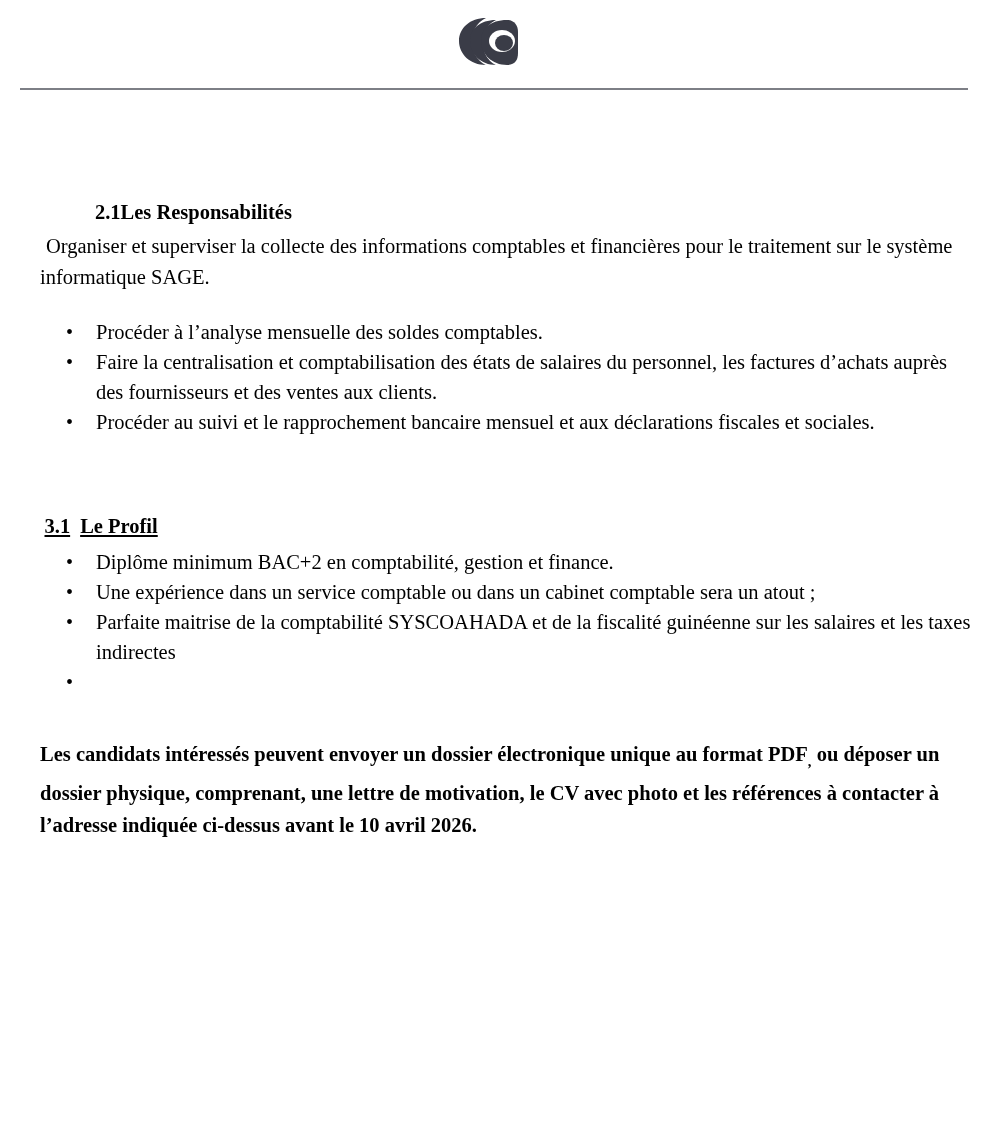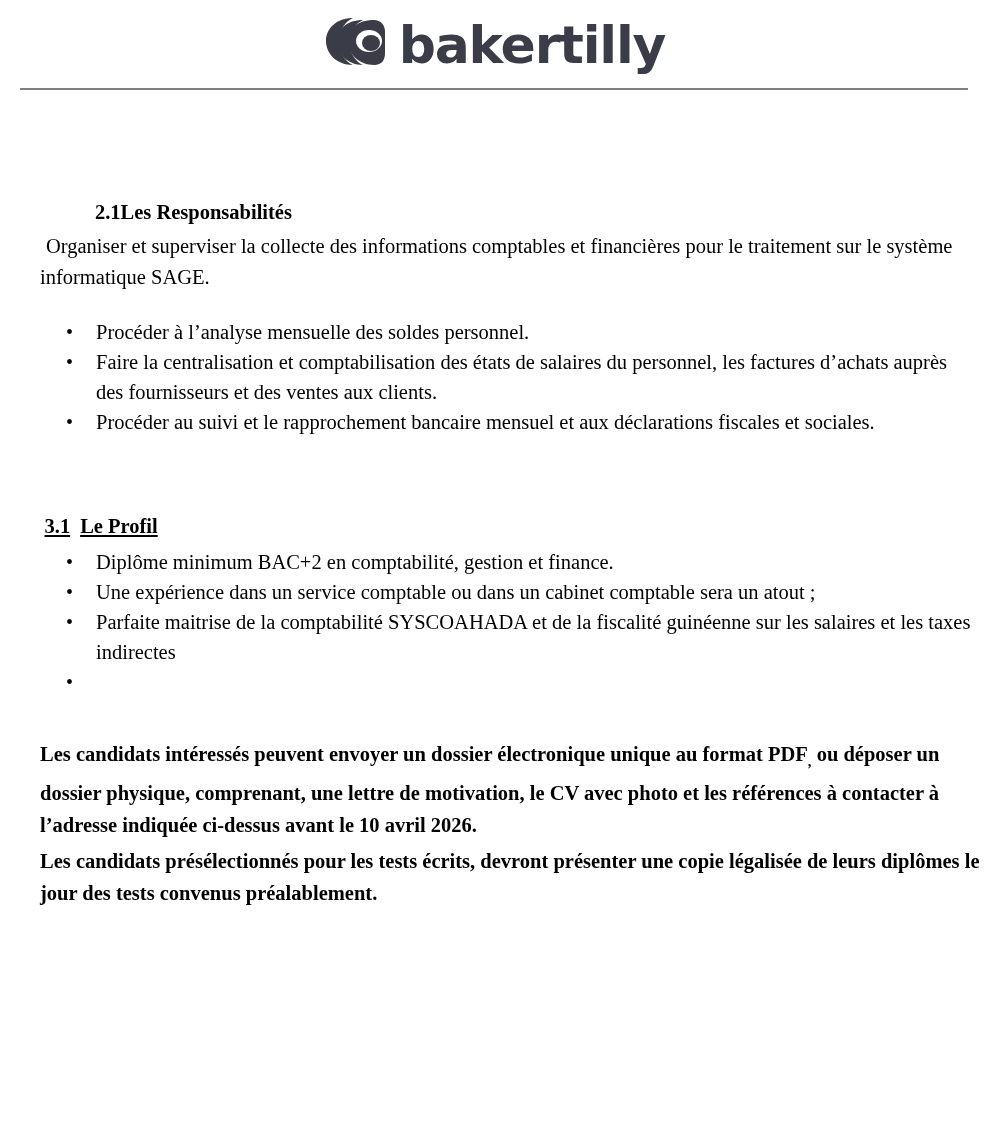--- a/index.html
+++ b/index.html
@@ -169,36 +169,35 @@
 
   <div class="header">
     <div class="logo-block">
       <svg class="logo-mark" viewBox="0 0 62 58">
         <path d="M30 4 C14 4 3 14 3 27 C3 40 14 51 30 51 C30 51 18 46 16 31 C14 17 23 7 30 4 Z" fill="#3a3c47"></path>
         <path d="M40 6 C24 6 14 15 14 27 C14 40 25 51 40 51 C40 51 28 46 27 31 C26 18 33 9 40 6 Z" fill="#3a3c47"></path>
         <path d="M51 6 C34 6 25 15 25 27 C25 40 36 51 51 51 C59 51 62 46 62 39 L62 18 C62 11 58 6 51 6 Z" fill="#3a3c47"></path>
         <ellipse cx="46" cy="27" rx="13" ry="11" fill="#ffffff"></ellipse>
         <ellipse cx="48" cy="29" rx="9" ry="8" fill="#3a3c47"></ellipse>
       </svg>
-      <span class="logo-word">bakertilly</span>
     </div>
     <div class="header-rule"></div>
   </div>
 
 
   <div class="h-num heading21">
     <span class="num">2.1</span><span>Les Responsabilités</span>
   </div>
 
   <div class="para para-intro">Organiser et superviser la collecte des informations comptables et financières pour le traitement sur le système informatique SAGE.</div>
 
   <ul class="bullets list-resp">
     <li>
       <span class="dot">•</span>
-      <span>Procéder à l’analyse mensuelle des soldes personnel.</span>
+      <span>Procéder à l’analyse mensuelle des soldes comptables.</span>
     </li>
     <li>
       <span class="dot">•</span>
       <span>Faire la centralisation et comptabilisation des états de salaires du personnel, les factures d’achats auprès des fournisseurs et des ventes aux clients.</span>
     </li>
     <li>
       <span class="dot">•</span>
       <span>Procéder au suivi et le rapprochement bancaire mensuel et aux déclarations fiscales et sociales.</span>
     </li>
   </ul>
@@ -222,15 +221,14 @@
     </li>
     <li>
       <span class="dot">•</span>
     </li>
   </ul>
 
   <div class="para para-bold para-apply">
     <span>Les candidats intéressés peuvent envoyer un dossier électronique unique au format PDF</span><span class="sub">,</span><span> ou déposer un dossier physique, comprenant, une lettre de motivation, le CV avec photo et les références à contacter à l’adresse indiquée ci-dessus avant le 10 avril 2026.</span>
   </div>
 
-  <div class="para para-bold para-shortlist">Les candidats présélectionnés pour les tests écrits, devront présenter une copie légalisée de leurs diplômes le jour des tests convenus préalablement.</div>
 
 </div>
 
 </body></html>

